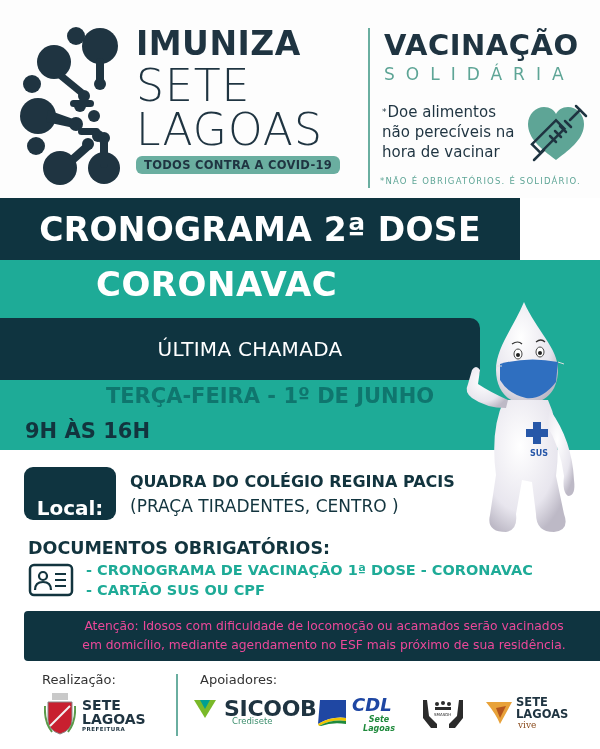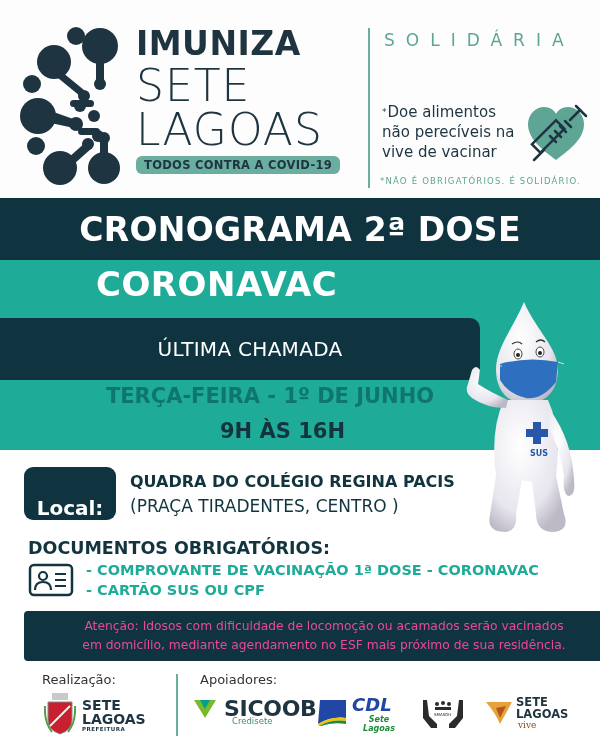--- a/index.html
+++ b/index.html
@@ -17,28 +17,28 @@
 
   .vac-block { position:absolute; left:368px; top:28px; width:230px; height:160px; border-left:2px solid #6aaea0; padding-left:14px; }
   .vac-title { font-weight:bold; font-size:29px; color:#1f3441; letter-spacing:0.5px; line-height:34px; }
   .vac-sub { font-size:17px; color:#5ea596; letter-spacing:11px; margin-top:2px; }
   .vac-desc { position:absolute; left:12px; top:74px; font-size:15px; color:#1f3441; line-height:20px; }
   .vac-desc .star { font-size:9px; vertical-align:top; margin-right:1px; }
   .vac-heart { position:absolute; left:156px; top:74px; width:64px; height:62px; }
   .vac-note { position:absolute; left:10px; top:148px; font-size:8.5px; color:#5ea596; letter-spacing:1.2px; white-space:nowrap; }
 
   
-  .band-dark { position:absolute; left:0; top:198px; width:600px; height:62px; background:#0f3440; display:flex; align-items:center; justify-content:center; }
+  .band-dark { position:absolute; left:0; top:198px; width:520px; height:62px; background:#0f3440; display:flex; align-items:center; justify-content:center; }
   .band-dark .txt { color:#fff; font-weight:bold; font-size:33px; letter-spacing:0.3px; }
   .teal-area { position:absolute; left:0; top:260px; width:600px; height:190px; background:#1eab97; }
   .coronavac { position:absolute; left:96px; top:264px; font-weight:bold; font-size:34px; color:#fff; letter-spacing:0.5px; }
   .ultima { position:absolute; left:0; top:318px; width:480px; height:62px; background:#0f3440; border-radius:0 10px 10px 0; display:flex; align-items:center; justify-content:center; }
   .ultima .txt { color:#fff; font-weight:normal; font-size:20px; letter-spacing:0.3px; padding-left:20px; }
   .date-line { position:absolute; left:0; top:384px; width:540px; text-align:center; font-weight:bold; font-size:21px; color:#0f766e; }
-  .time-line { position:absolute; left:0; top:419px; width:540px; text-align:center; font-weight:bold; font-size:21px; color:#12343e;padding-left:25px; }
+  .time-line { position:absolute; left:0; top:419px; width:540px; font-weight:bold; font-size:21px; color:#12343e;padding-left:25px; }
 
   
   .mascot { position:absolute; left:450px; top:300px; width:150px; height:238px; }
 
   
   .local-badge { position:absolute; left:24px; top:467px; width:92px; height:53px; background:#0f3440; border-radius:9px; display:flex; align-items:flex-end; justify-content:center; }
   .local-badge span { color:#fff; font-weight:bold; font-size:20px; }
   .local-name { position:absolute; left:130px; top:472px; font-weight:bold; font-size:16px; color:#12343e; }
   .local-addr { position:absolute; left:130px; top:496px; font-size:17px; color:#12343e; }
 
@@ -116,25 +116,26 @@
   </svg>
 
   <div class="logo-text">
     <div class="logo-imuniza">IMUNIZA</div>
     <div class="logo-sete">SETE</div>
     <div class="logo-lagoas">LAGOAS</div>
     <div class="logo-tagline">TODOS CONTRA A COVID-19</div>
   </div>
 
   <div class="vac-block">
+    <div class="vac-title">VACINAÇÃO</div>
     <div class="vac-sub">SOLIDÁRIA</div>
     <div class="vac-desc">
       <div><span class="star">*</span><span>Doe alimentos</span></div>
       <div>não perecíveis na</div>
-      <div>vive de vacinar</div>
+      <div>hora de vacinar</div>
     </div>
     <svg class="vac-heart" viewBox="0 0 64 62">
       <path d="M30 58 C14 46 2 36 2 22 C2 12 10 5 18 5 C24 5 28 8 30 12 C32 8 36 5 42 5 C50 5 58 12 58 22 C58 36 46 46 30 58 Z" fill="#5ea596"></path>
       <g stroke="#1f3441" stroke-width="2.5" fill="none" stroke-linecap="round">
         <line x1="8" y1="58" x2="18" y2="48"></line>
         <rect x="16" y="24" width="12" height="34" transform="rotate(45 30 38)"></rect>
         <line x1="44" y1="18" x2="54" y2="8"></line>
         <line x1="50" y1="4" x2="60" y2="14"></line>
         <line x1="24" y1="34" x2="30" y2="40"></line>
         <line x1="29" y1="29" x2="35" y2="35"></line>
@@ -202,21 +203,21 @@
 
 <div class="docs-title">DOCUMENTOS OBRIGATÓRIOS:</div>
 <svg class="docs-icon" viewBox="0 0 46 34">
   <rect x="2" y="2" width="42" height="30" rx="4" fill="none" stroke="#12343e" stroke-width="2.5"></rect>
   <circle cx="15" cy="13" r="4" fill="none" stroke="#12343e" stroke-width="2.2"></circle>
   <path d="M7 27 Q7 19 15 19 Q23 19 23 27" fill="none" stroke="#12343e" stroke-width="2.2"></path>
   <line x1="27" y1="11" x2="38" y2="11" stroke="#12343e" stroke-width="2"></line>
   <line x1="27" y1="17" x2="38" y2="17" stroke="#12343e" stroke-width="2"></line>
   <line x1="27" y1="23" x2="38" y2="23" stroke="#12343e" stroke-width="2"></line>
 </svg>
-<div class="doc-item i0">- COMPROVANTE DE VACINAÇÃO 1ª DOSE - CORONAVAC</div>
+<div class="doc-item i0">- CRONOGRAMA DE VACINAÇÃO 1ª DOSE - CORONAVAC</div>
 <div class="doc-item i1">- CARTÃO SUS OU CPF</div>
 
 <div class="notice">
   <div>Atenção: Idosos com dificuldade de locomoção ou acamados serão vacinados</div>
   <div>em domicílio, mediante agendamento no ESF mais próximo de sua residência.</div>
 </div>
 
 <div class="foot-label foot-real">Realização:</div>
 <div class="foot-div"></div>
 <div class="foot-label foot-apo">Apoiadores:</div>

